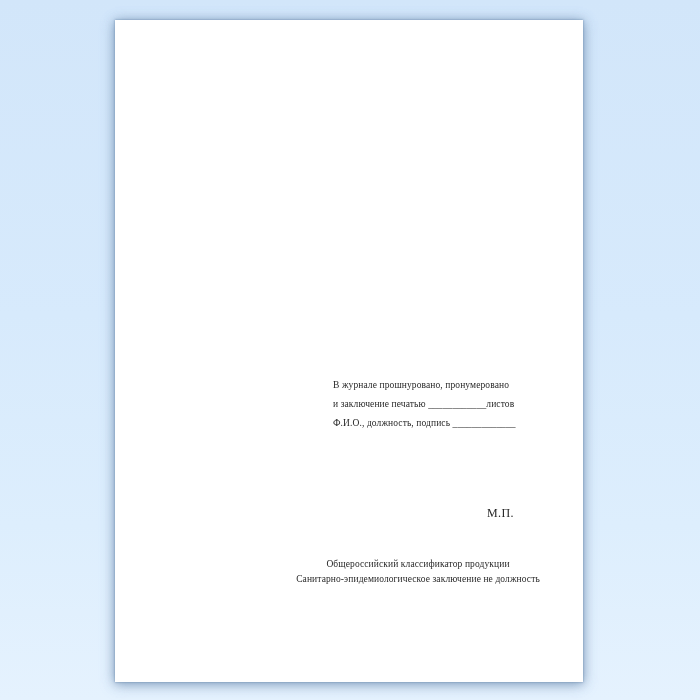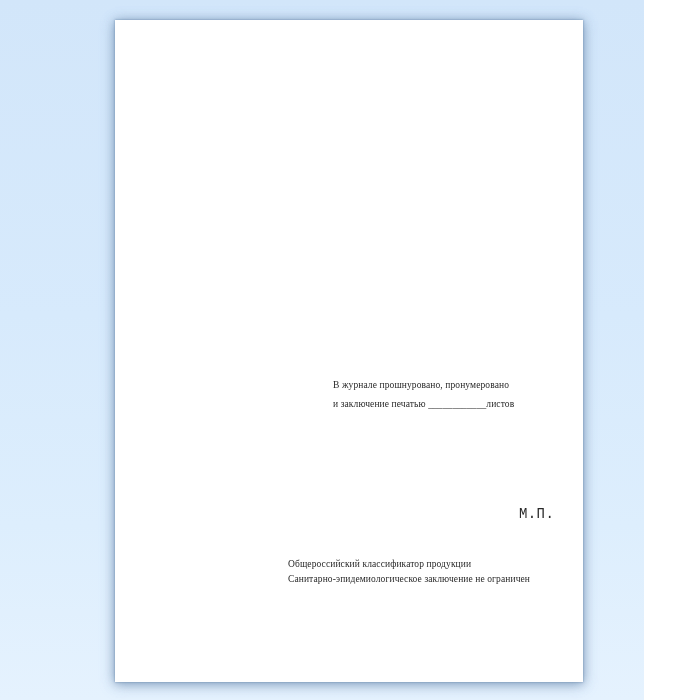--- a/index.html
+++ b/index.html
@@ -1,21 +1,21 @@
 <!DOCTYPE html>
 <html><head>
 <meta charset="utf-8">
 <style>
   html, body {
     margin: 0;
     padding: 0;
   }
   .scene {
     position: relative;
-    width: 644px;
+    width: 700px;
     height: 700px;
     overflow: hidden;
     background: linear-gradient(180deg, #d2e6fa 0%, #d7eafc 45%, #ddeefd 75%, #e5f2fe 100%);
     font-family: "Liberation Serif", "DejaVu Serif", serif;
   }
   .paper {
     position: absolute;
     left: 115px;
     top: 20px;
     width: 468px;
@@ -32,52 +32,52 @@
     top: 356px;
     width: 190px;
     font-size: 9.5px;
     line-height: 19px;
     letter-spacing: 0.1px;
     color: #282828;
     white-space: nowrap;
   }
   .seal {
     position: absolute;
-    left: 404px;
+    left: 372px;
     top: 486px;
-    font-size: 14px;
+    font-size: 12px;
     letter-spacing: 0.4px;
     color: #282828;
-    font-family: Liberation Mono, monospace;
   }
   .footer {
     position: absolute;
     left: 173px;
     top: 537px;
     width: 260px;
-    text-align: left;
+    text-align: center;
     font-size: 9.5px;
     line-height: 15px;
     letter-spacing: 0.1px;
     color: #282828;
     white-space: nowrap;
   }
 </style>
 </head>
 <body>
 
 <div class="scene">
   <div class="paper">
 
     <div class="statement">
       <div>В журнале прошнуровано, пронумеровано</div>
       <div>и заключение печатью ____________листов</div>
+      <div>Ф.И.О., должность, подпись _____________</div>
     </div>
 
     <div class="seal">М.П.</div>
 
     <div class="footer">
       <div>Общероссийский классификатор продукции</div>
-      <div>Санитарно-эпидемиологическое заключение не ограничен</div>
+      <div>Санитарно-эпидемиологическое заключение не должность</div>
     </div>
 
   </div>
 </div>
 
 </body></html>

